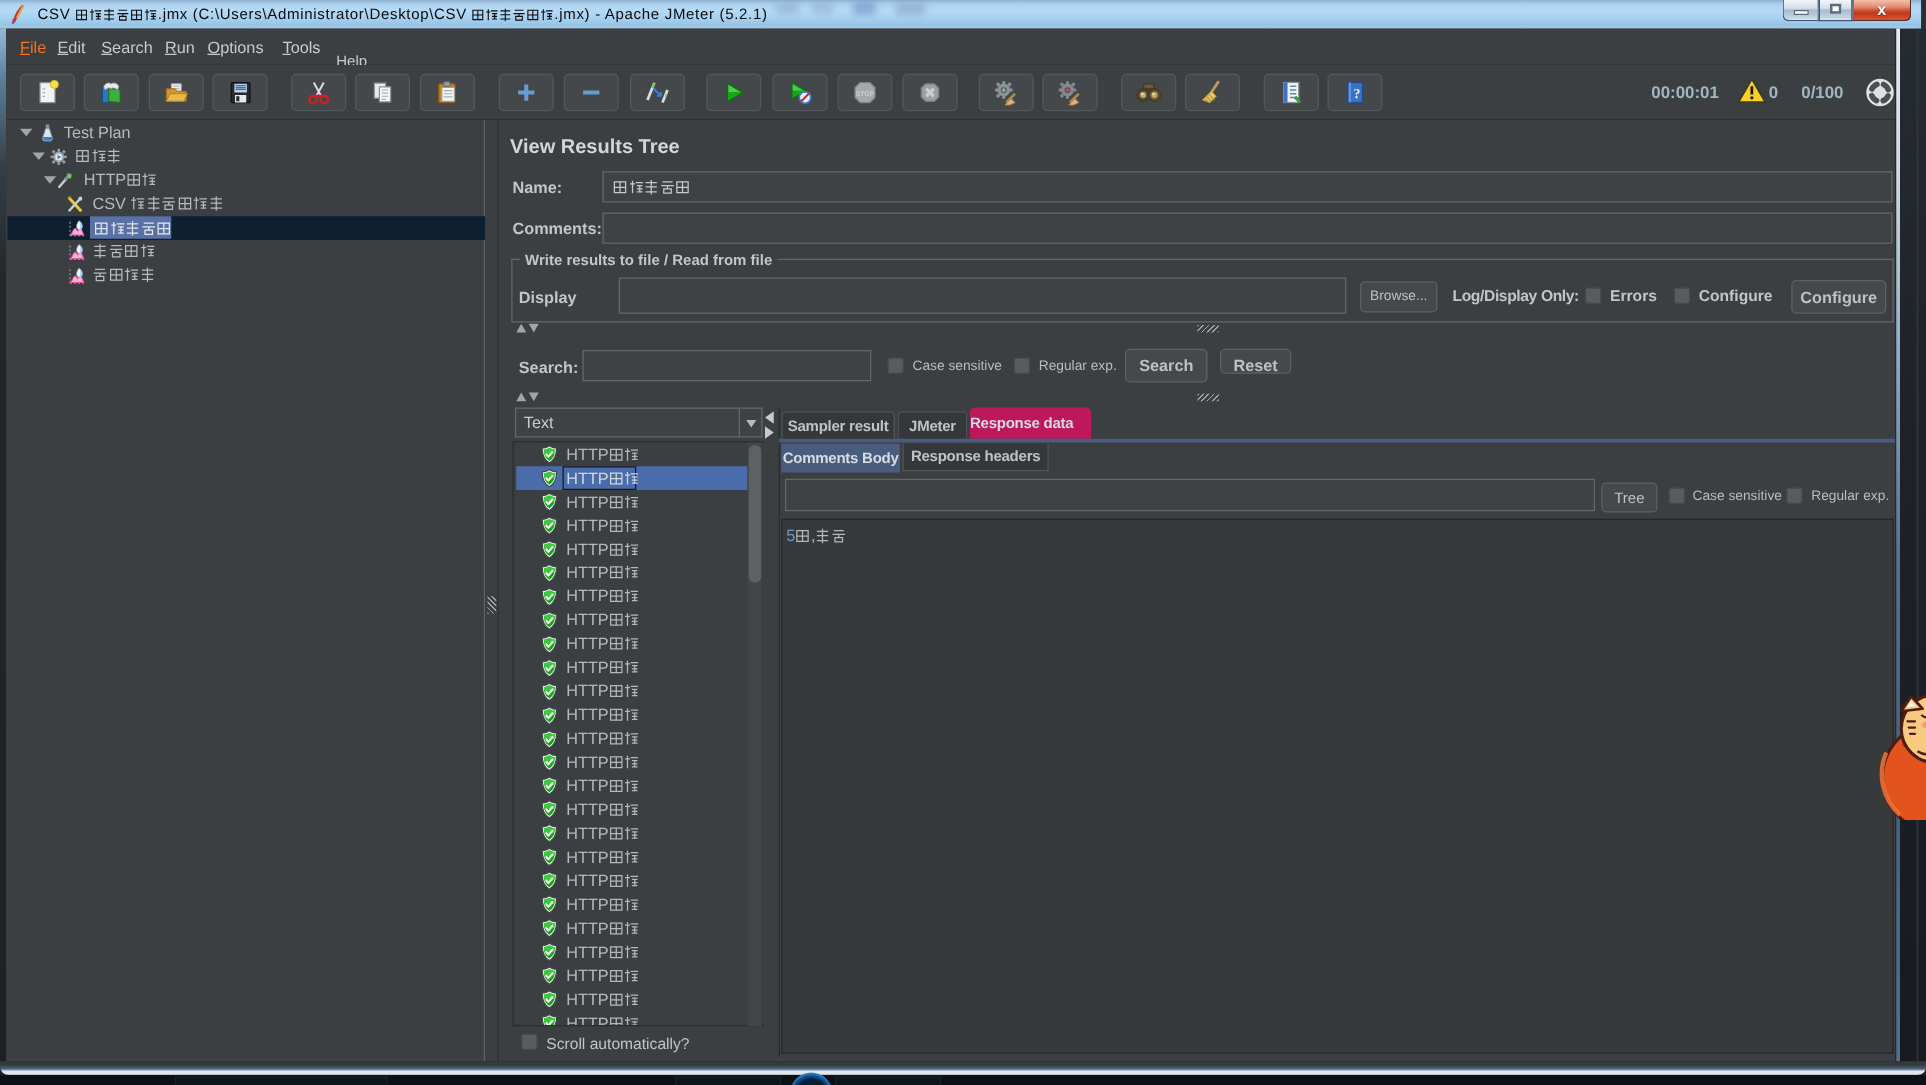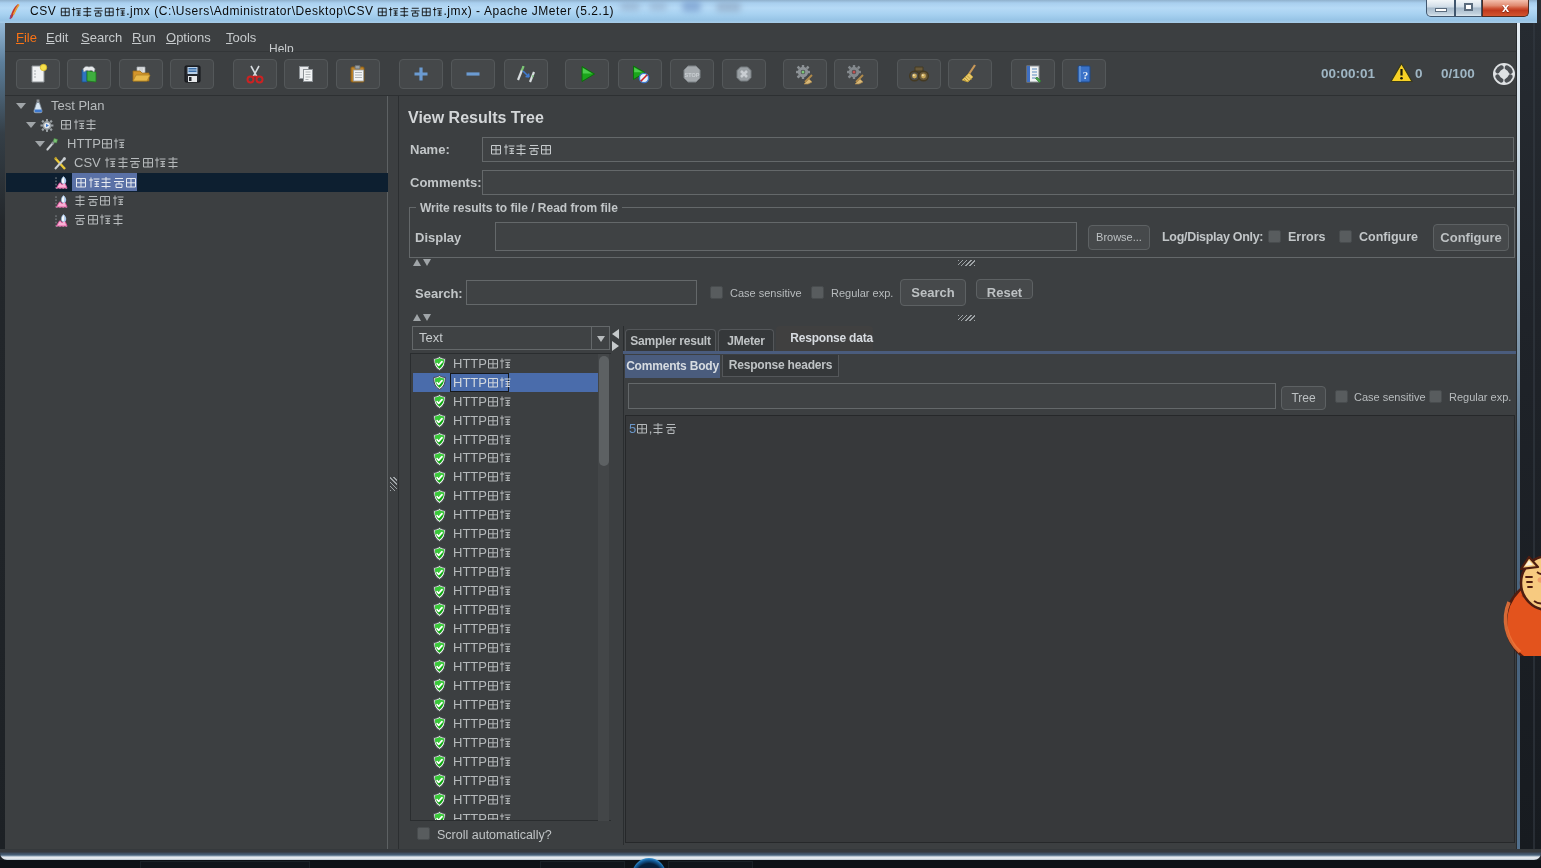--- a/index.html
+++ b/index.html
@@ -681,21 +681,21 @@
         <use href="#h3"></use>
       </svg></div>
 </div>
 <div class="a" style="left:598px;top:354px;width:11px;height:467px;background:#434648"></div>
 <div class="a" style="left:598.5px;top:356px;width:10px;height:110px;background:#5d6163;border-radius:5px"></div>
 <div class="cb" style="left:417px;top:827px"></div>
 <div class="a" style="left:437px;top:828px;font-size:12.5px;color:#c0c4c6">Scroll automatically?</div>
 <div class="a" style="left:623px;top:326px;width:1px;height:519px;background:#2a2d2f"></div>
 <div class="a" style="left:625px;top:329px;width:91px;height:22px;background:#35383a;border:1px solid #54575a;border-bottom:none;border-radius:4px 4px 0 0;color:#bfc3c5;font-size:12px;font-weight:bold;text-align:center;line-height:22px;white-space:nowrap;letter-spacing:-.2px">Sampler result</div>
 <div class="a" style="left:718px;top:329px;width:56px;height:22px;background:#35383a;border:1px solid #54575a;border-bottom:none;border-radius:4px 4px 0 0;color:#bfc3c5;font-size:12px;font-weight:bold;text-align:center;line-height:22px;white-space:nowrap;letter-spacing:-.2px">JMeter</div>
-<div class="a" style="left:776px;top:326px;width:97px;height:25px;background:#404040;border-radius:4px 4px 0 0;color:#d7dbe0;font-size:12px;font-weight:bold;text-align:right;line-height:24px;white-space:nowrap;letter-spacing:-.2px">Response data</div>
+<div class="a" style="left:776px;top:326px;width:97px;height:25px;background:#be185d;border-radius:4px 4px 0 0;color:#d7dbe0;font-size:12px;font-weight:bold;text-align:left;line-height:24px;white-space:nowrap;letter-spacing:-.2px">Response data</div>
 <div class="a" style="left:623px;top:351px;width:893px;height:3px;background:#4a5c7d"></div>
 <div class="a" style="left:625px;top:355px;width:95px;height:23px;background:#4a5c7d;color:#d7dce1;font-size:12px;font-weight:bold;text-align:center;line-height:23px;white-space:nowrap;letter-spacing:-.2px">Comments Body</div>
 <div class="a" style="left:722px;top:355px;width:117px;height:22px;background:#35383a;border:1px solid #54575a;border-top:none;color:#bfc3c5;font-size:12px;font-weight:bold;text-align:center;line-height:21px;white-space:nowrap;letter-spacing:-.2px">Response headers</div>
 <div class="inp" style="left:628px;top:383px;width:648px;height:26px"></div>
 <div class="btn" style="left:1281px;top:386px;width:45px;height:24px;line-height:22px;font-size:12px">Tree</div>
 <div class="cb" style="left:1335px;top:390px"></div>
 <div class="a" style="left:1354px;top:391px;font-size:11px;color:#b8bcbe">Case sensitive</div>
 <div class="cb" style="left:1429px;top:390px"></div>
 <div class="a" style="left:1449px;top:391px;font-size:11px;color:#b8bcbe">Regular exp.</div>
 <div class="a" style="left:625px;top:415px;width:890px;height:428px;background:#37393b;border:1px solid #26282a"></div>

